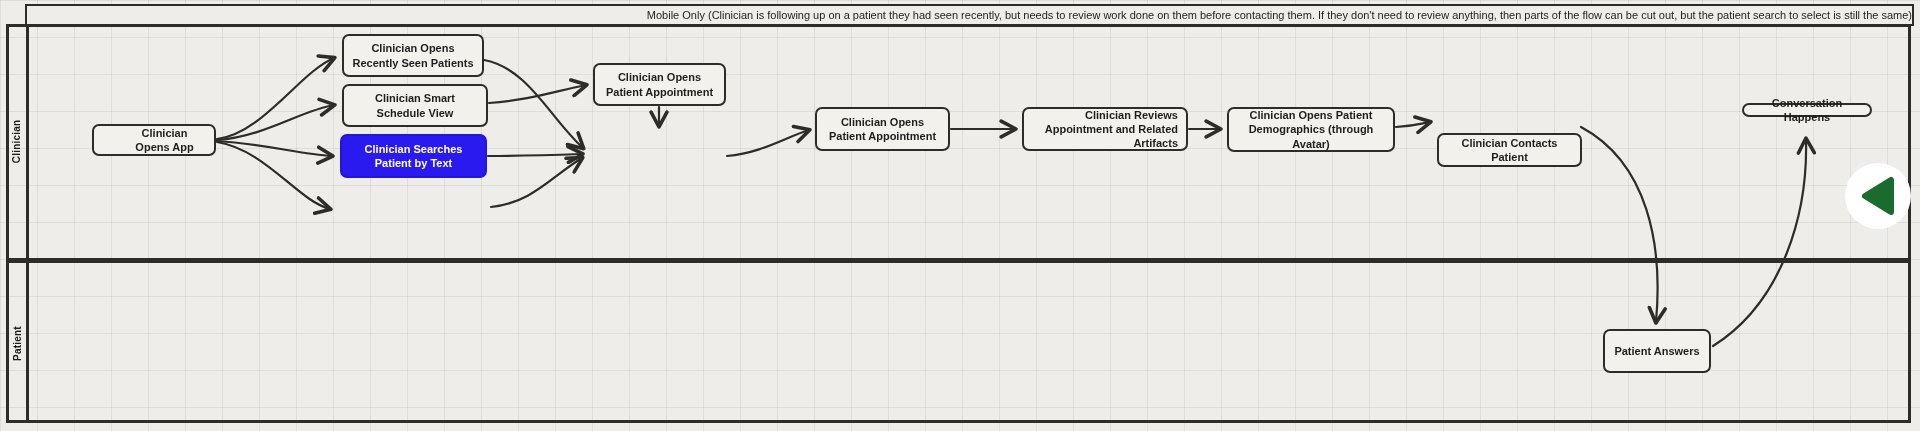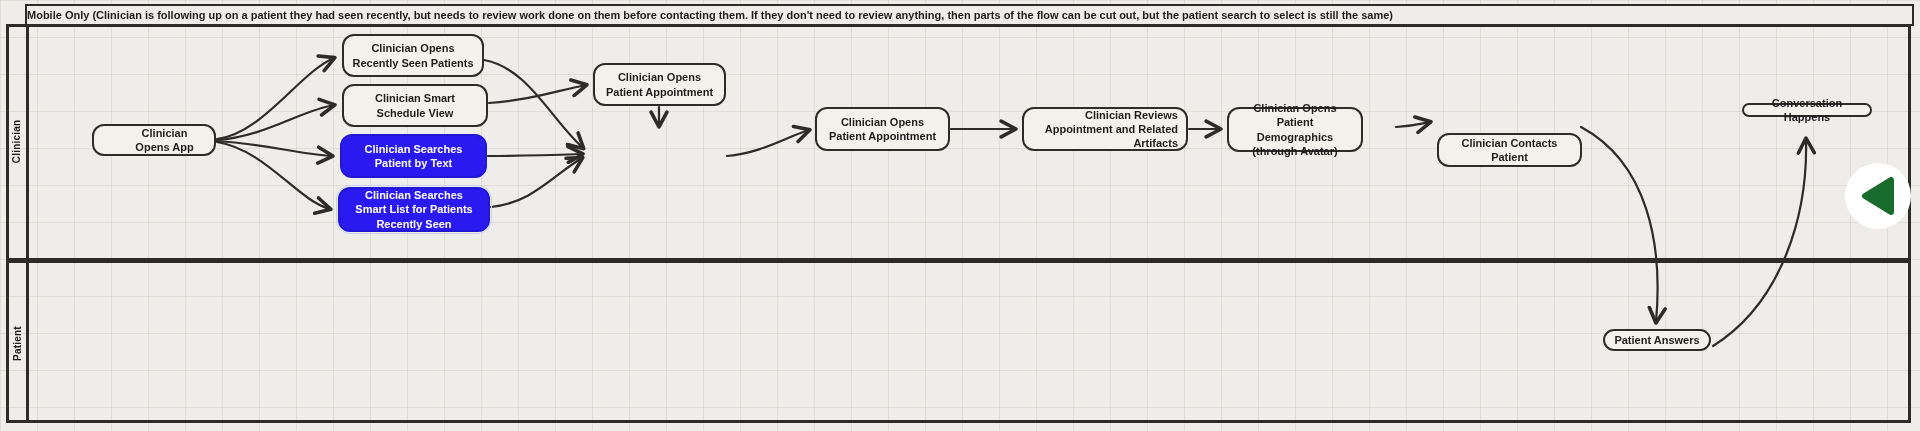--- a/index.html
+++ b/index.html
@@ -18,27 +18,27 @@
   .label-col-divider{position:absolute;left:26px;top:24px;width:2.5px;height:399px;background:#2e2c29;}
   .lane-divider{position:absolute;left:6px;top:258px;width:1905px;height:4.5px;background:#2e2c29;}
   .lane-header{position:absolute;left:8px;width:18px;display:flex;align-items:center;justify-content:center;}
   .lane-header span{transform:rotate(-90deg);white-space:nowrap;font-size:10px;font-weight:bold;letter-spacing:.2px;}
   .lane-header.clinician{top:24px;height:234px;}
   .lane-header.patient{top:263px;height:160px;}
   
   .banner{
     position:absolute;left:25px;top:4px;width:1889px;height:22px;box-sizing:border-box;
     border:2.5px solid #2e2c29;background:#efede9;
-    display:flex;align-items:center;justify-content:flex-start;
-    font-size:11px;font-weight:bold;
+    display:flex;align-items:center;justify-content:flex-end;
+    font-size:11px;font-weight:normal;
   }
   
   .node{
     position:absolute;box-sizing:border-box;
-    background:#f3f1ec;border:2.5px solid #2e2c29;border-radius:12px;
+    background:#f3f1ec;border:2.5px solid #2e2c29;border-radius:7px;
     display:flex;align-items:center;justify-content:center;text-align:center;
     font-size:11px;font-weight:bold;line-height:1.3;padding:2px 8px;
   }
   .node.blue{background:#2a1af0;border-color:#2317d6;color:#ffffff;}
   .node.selected{outline:1.5px solid #c9d2f6;outline-offset:1.5px;}
   svg.wires{position:absolute;left:0;top:0;pointer-events:none;}
   svg.wires path{pointer-events:stroke;}
   
   .panel-toggle{
     position:absolute;left:1845px;top:163px;width:66px;height:66px;border-radius:50%;
@@ -88,29 +88,28 @@
       <path d="M 1396,127 C 1412,126 1420,124 1430,122" marker-end="url(#arrow)"></path>
       <path d="M 1581,127 C 1648,163 1663,245 1656,322" marker-end="url(#arrow)"></path>
       <path d="M 1713,346 C 1783,302 1808,213 1806,139" marker-end="url(#arrow)"></path>
     </g>
   </svg>
 
   <div class="node" style="left:92px;top:124px;width:124px;height:32px;padding-left:29px;">Clinician Opens App</div>
   <div class="node" style="left:342px;top:34px;width:142px;height:43px;">Clinician Opens Recently Seen Patients</div>
   <div class="node" style="left:342px;top:84px;width:146px;height:43px;">Clinician Smart Schedule View</div>
   <div class="node blue" style="left:340px;top:134px;width:147px;height:44px;">Clinician Searches Patient by Text</div>
-  <div class="node blue selected" style="left:338px;top:187px;width:152px;height:45px;">Clinician Searches Smart List for Patients Recently Seen</div>
   <div class="node" style="left:593px;top:63px;width:133px;height:43px;">Clinician Opens Patient Appointment</div>
   <div class="node" style="left:815px;top:107px;width:135px;height:44px;">Clinician Opens Patient Appointment</div>
   <div class="node" style="left:1022px;top:107px;width:166px;height:44px;text-align:right;">Clinician Reviews Appointment and Related Artifacts</div>
-  <div class="node" style="left:1227px;top:107px;width:136px;height:45px;">Clinician Opens Patient Demographics (through Avatar)</div>
+  <div class="node" style="left:1227px;top:107px;width:168px;height:45px;">Clinician Opens Patient Demographics (through Avatar)</div>
   <div class="node" style="left:1437px;top:106px;width:145px;height:34px;margin-top:27px;">Clinician Contacts Patient</div>
   <div class="node" style="left:1742px;top:103px;width:130px;height:14px;">Conversation Happens</div>
 
-  <div class="node" style="left:1603px;top:329px;width:108px;height:22px;">Patient Answers</div>
+  <div class="node" style="left:1603px;top:329px;width:108px;height:44px;">Patient Answers</div>
 
   <button class="panel-toggle">
     <svg width="40" height="44" viewBox="0 0 40 44">
       <path d="M33,6 L33,38 L7,22 Z" fill="#1a6c2e" stroke="#1a6c2e" stroke-width="6" stroke-linejoin="round"></path>
     </svg>
   </button>
 
 </div>
 
 </body></html>

